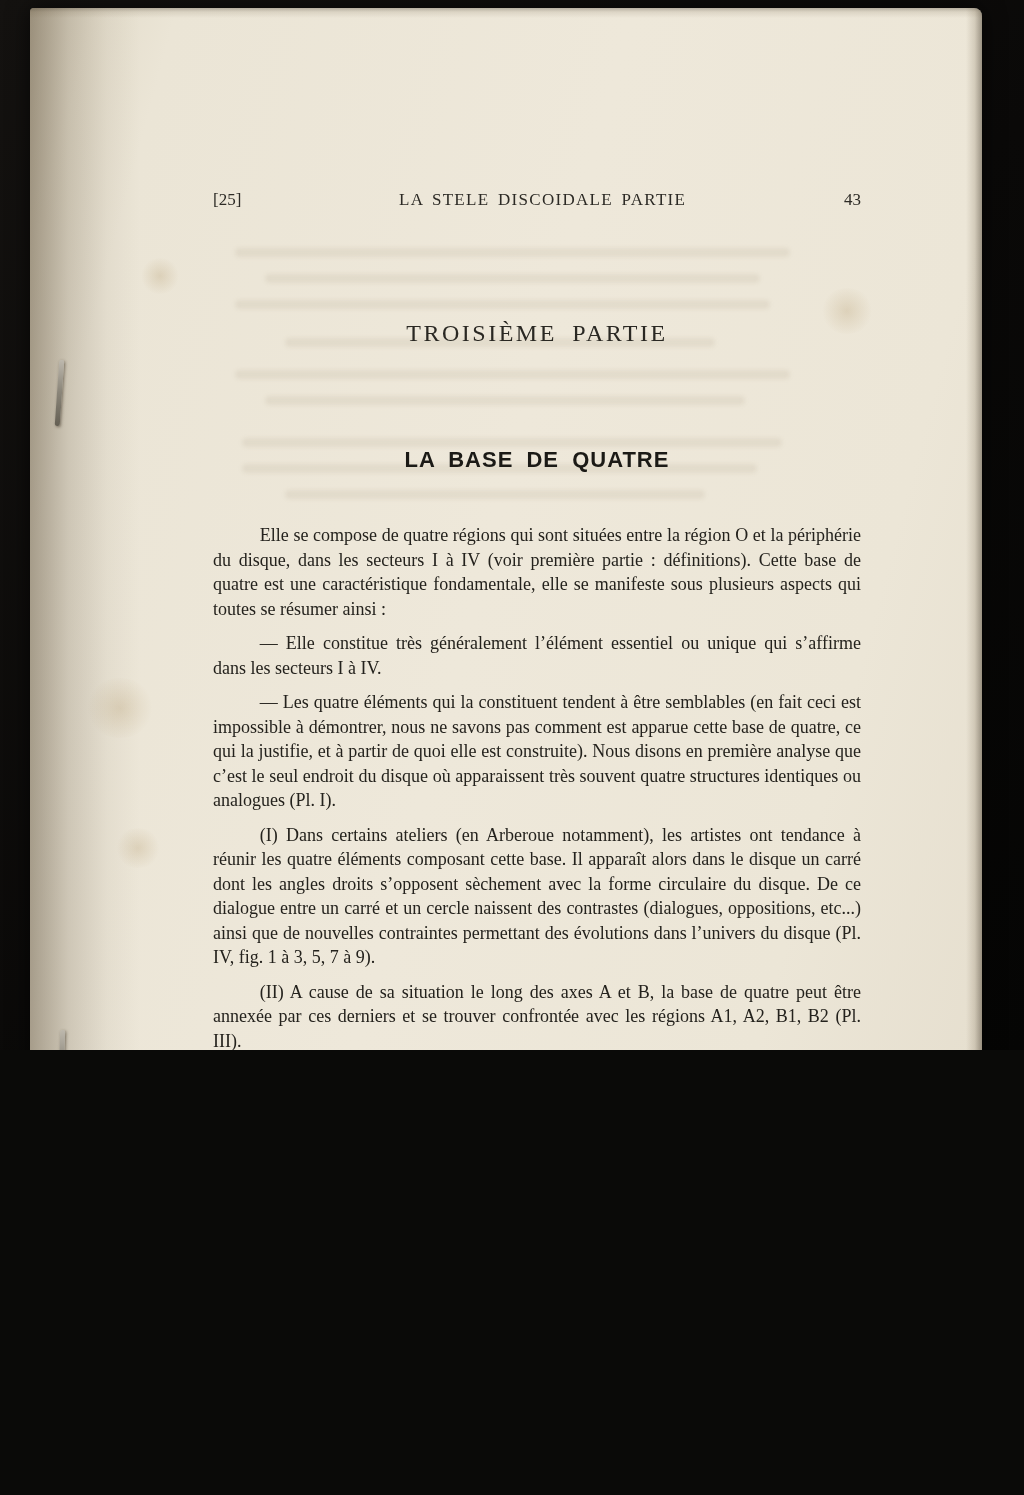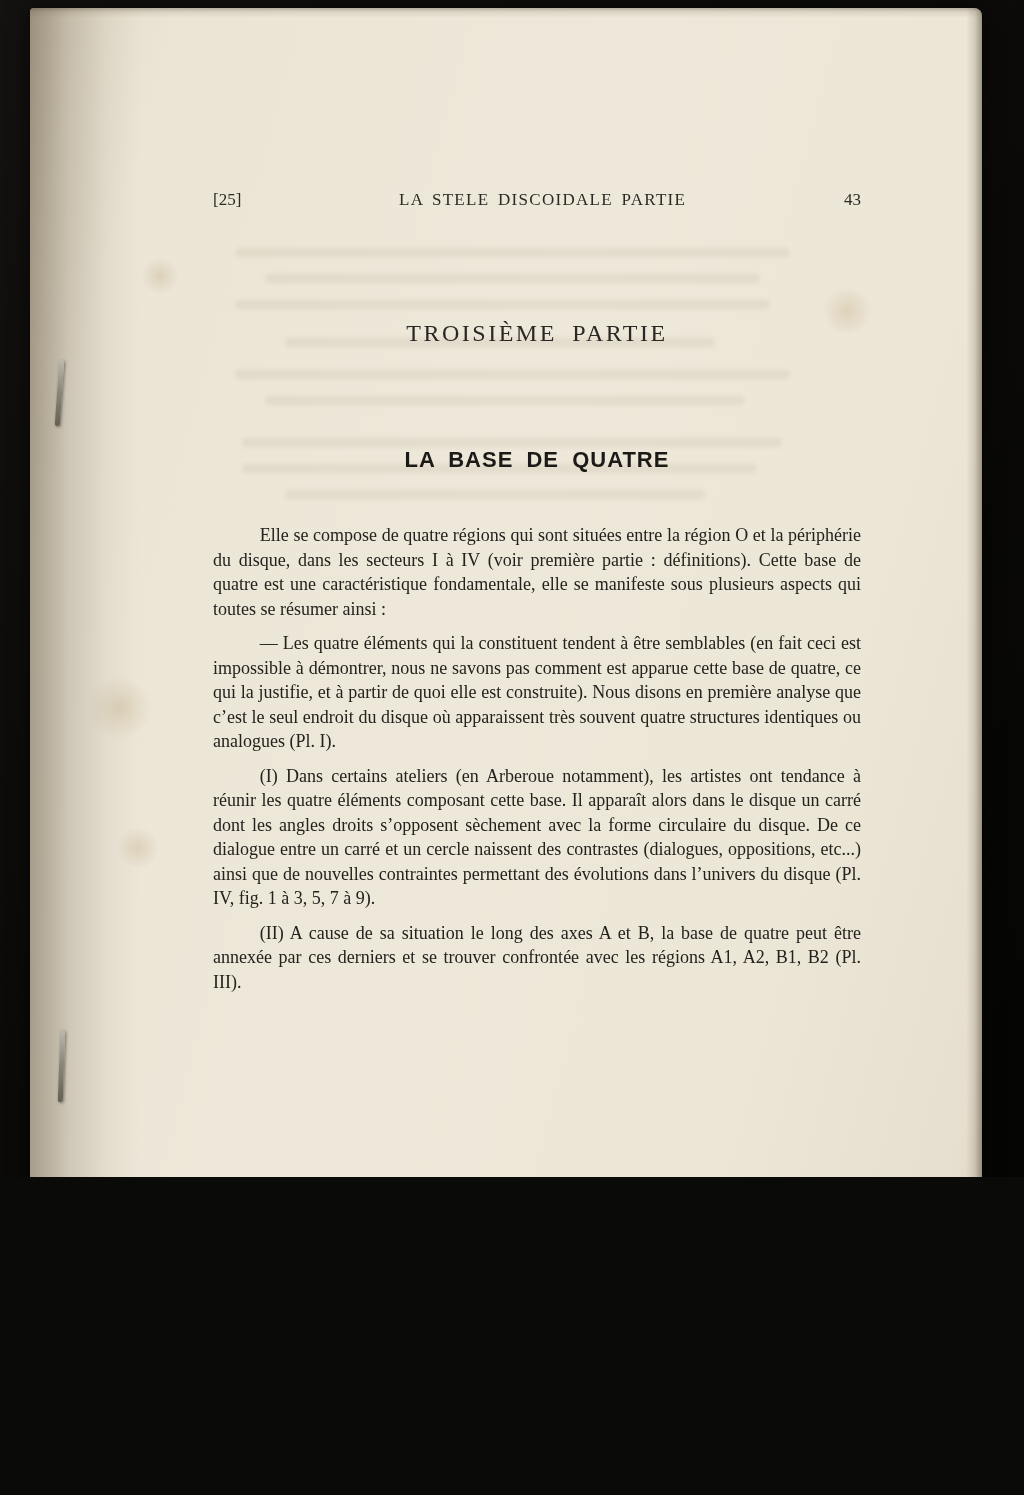--- a/index.html
+++ b/index.html
@@ -3,21 +3,21 @@
 <meta charset="utf-8">
 <style>
   html, body {
     margin: 0;
     padding: 0;
     background: #0a0a08;
   }
   .scene {
     position: relative;
     width: 1024px;
-    height: 1177px;
+    height: 1050px;
     overflow: hidden;
     background: linear-gradient(135deg, #141210 0%, #0a0908 55%, #050504 100%);
     font-family: "Liberation Serif", serif;
   }
   .paper {
     position: absolute;
     left: 30px;
     top: 8px;
     width: 952px;
     height: 1450px;
@@ -181,20 +181,21 @@
         <span class="running-title">LA STELE DISCOIDALE PARTIE</span>
         <span>43</span>
       </div>
 
       <div class="part-heading">TROISIÈME PARTIE</div>
 
       <div class="section-title">LA BASE DE QUATRE</div>
 
       <div class="body-text">
         <p>Elle se compose de quatre régions qui sont situées entre la région O et la périphérie du disque, dans les secteurs I à IV (voir première partie : définitions). Cette base de quatre est une caractéristique fondamentale, elle se manifeste sous plusieurs aspects qui toutes se résumer ainsi :</p>
+        <p>— Elle constitue très généralement l’élément essentiel ou unique qui s’affirme dans les secteurs I à IV.</p>
         <p>— Les quatre éléments qui la constituent tendent à être semblables (en fait ceci est impossible à démontrer, nous ne savons pas comment est apparue cette base de quatre, ce qui la justifie, et à partir de quoi elle est construite). Nous disons en première analyse que c’est le seul endroit du disque où apparaissent très souvent quatre structures identiques ou analogues (Pl. I).</p>
         <p>(I) Dans certains ateliers (en Arberoue notamment), les artistes ont tendance à réunir les quatre éléments composant cette base. Il apparaît alors dans le disque un carré dont les angles droits s’opposent sèchement avec la forme circulaire du disque. De ce dialogue entre un carré et un cercle naissent des contrastes (dialogues, oppositions, etc...) ainsi que de nouvelles contraintes permettant des évolutions dans l’univers du disque (Pl. IV, fig. 1 à 3, 5, 7 à 9).</p>
         <p>(II) A cause de sa situation le long des axes A et B, la base de quatre peut être annexée par ces derniers et se trouver confrontée avec les régions A1, A2, B1, B2  (Pl. III).</p>
       </div>
 
     </div>
   </div>
 </div>
 
 </body></html>

